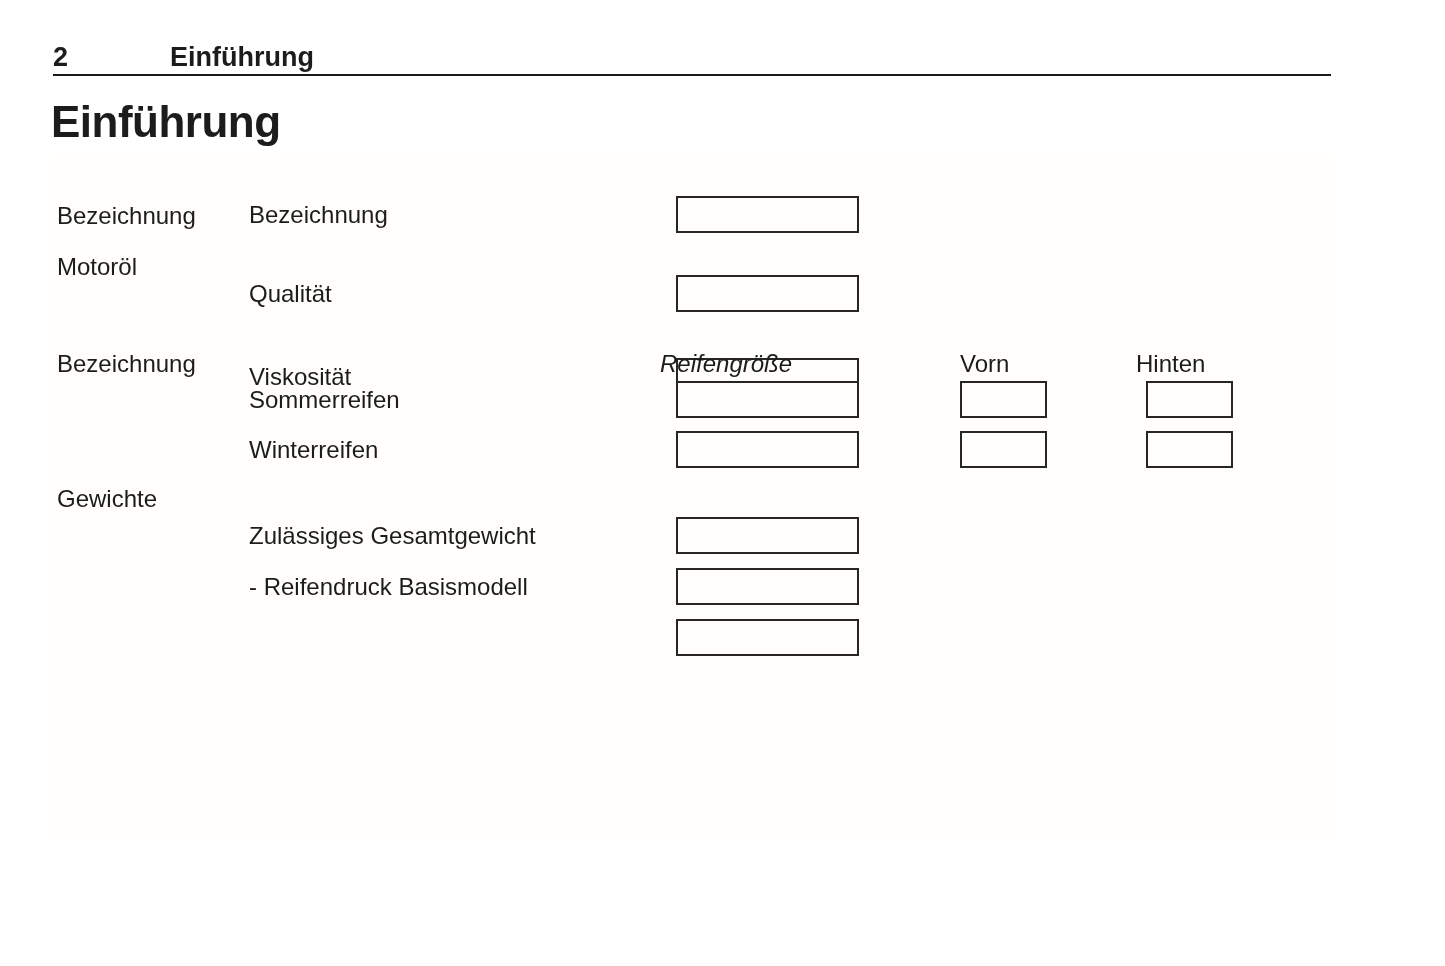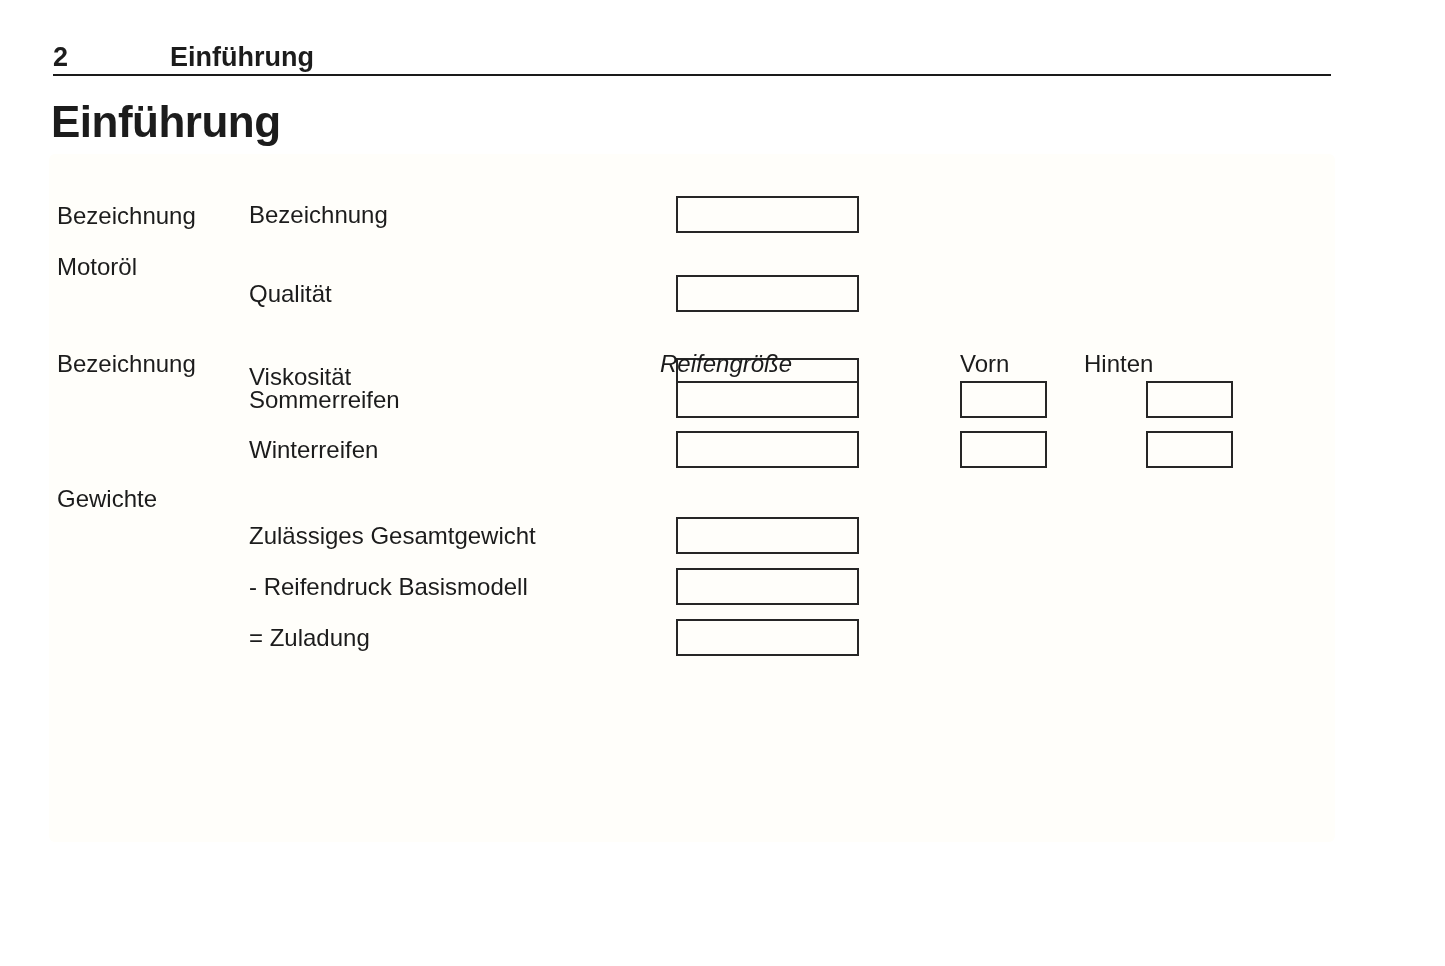--- a/index.html
+++ b/index.html
@@ -65,21 +65,21 @@
     white-space:nowrap;
   }
   
   .col-hd{
     position:absolute;
     font-size:24px;line-height:28px;
     white-space:nowrap;
   }
   .col-hd-size{left:611px;top:196px;font-style:italic;}
   .col-hd-front{left:911px;top:196px;}
-  .col-hd-rear{left:1035px;top:196px;}
+  .col-hd-rear{left:1087px;top:196px;}
   
   .box{
     position:absolute;
     height:37px;
     border:2px solid var(--box-border);
     background:var(--panel-bg);
     font-family:"Liberation Sans","DejaVu Sans",sans-serif;
     font-size:22px;color:var(--text);
     padding:0 6px;
     outline:none;
@@ -137,17 +137,16 @@
     <input class="box box-wide r5" type="text" value="" style="">
     <input class="box box-front r5" type="text" value="" style="">
     <input class="box box-rear r5" type="text" value="" style="">
 
     <div class="flabel r6">Zulässiges Gesamtgewicht</div>
     <input class="box box-wide r6" type="text" value="" style="">
 
     <div class="flabel r7">- Reifendruck Basismodell</div>
     <input class="box box-wide r7" type="text" value="" style="">
 
-    <div class="flabel r8">= Zuladung</div>
     <input class="box box-wide r8" type="text" value="" style="">
 
   </div>
 </div>
 
 </body></html>

